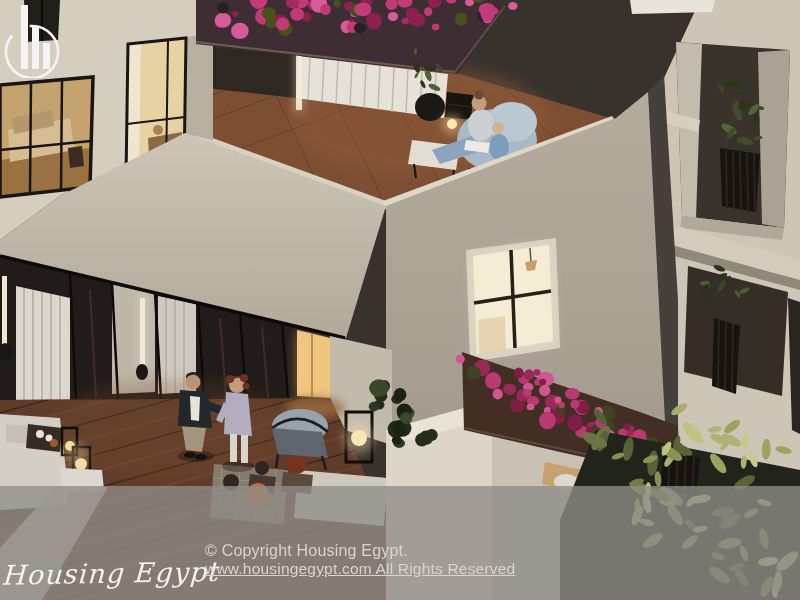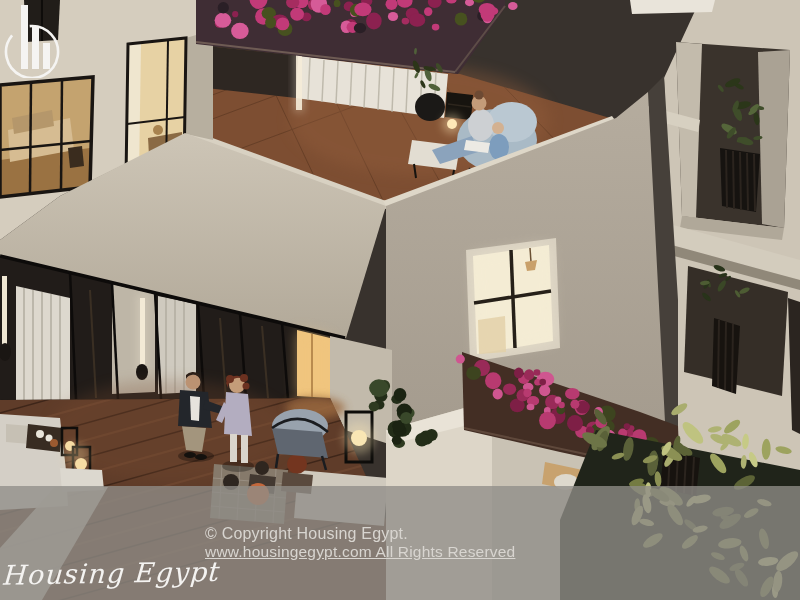--- a/index.html
+++ b/index.html
@@ -1,19 +1,19 @@
 <!DOCTYPE html>
 <html><head>
 <meta charset="utf-8">
 <style>
   html,body{margin:0;padding:0;background:#222;}
   .stage{position:relative;width:800px;height:600px;overflow:hidden;background:#38322d;
          font-family:"Liberation Sans",sans-serif;}
   .stage svg{position:absolute;left:0;top:0;}
-  .watermark-text{position:absolute;left:205px;top:525px;color:#d8d5d0;line-height:18px;}
+  .watermark-text{position:absolute;left:205px;top:542px;color:#d8d5d0;line-height:18px;}
   .watermark-text .l1{font-size:16px;letter-spacing:.2px;}
   .watermark-text .l2{font-size:15.5px;letter-spacing:.2px;text-decoration:underline;}
   .brand-wordmark{position:absolute;left:4px;top:558px;width:190px;color:#f4f3f1;
        font-family:"DejaVu Serif",serif;font-style:italic;font-size:27px;letter-spacing:1px;
        transform:skewX(-6deg) rotate(-1deg);white-space:nowrap;}
   .logo-mark{position:absolute;left:58px;top:484px;}
 </style>
 </head>
 <body>
 

